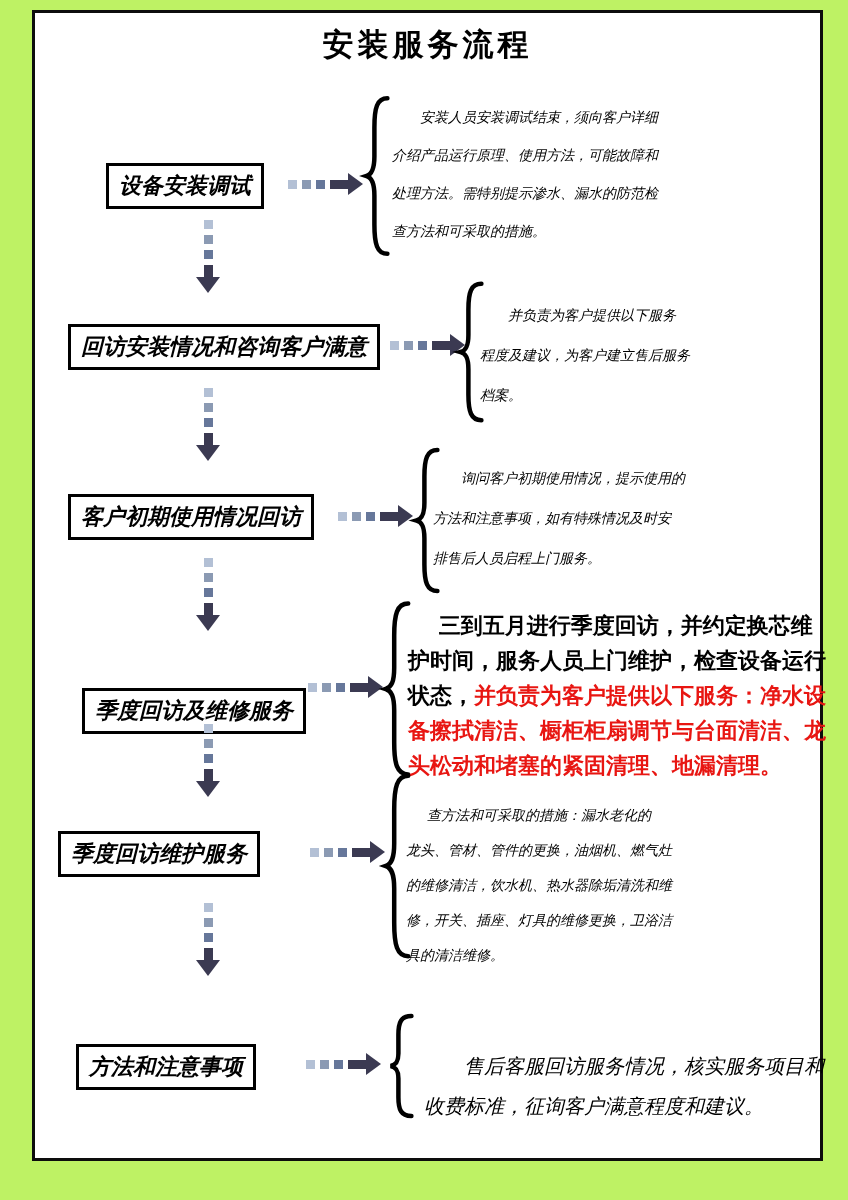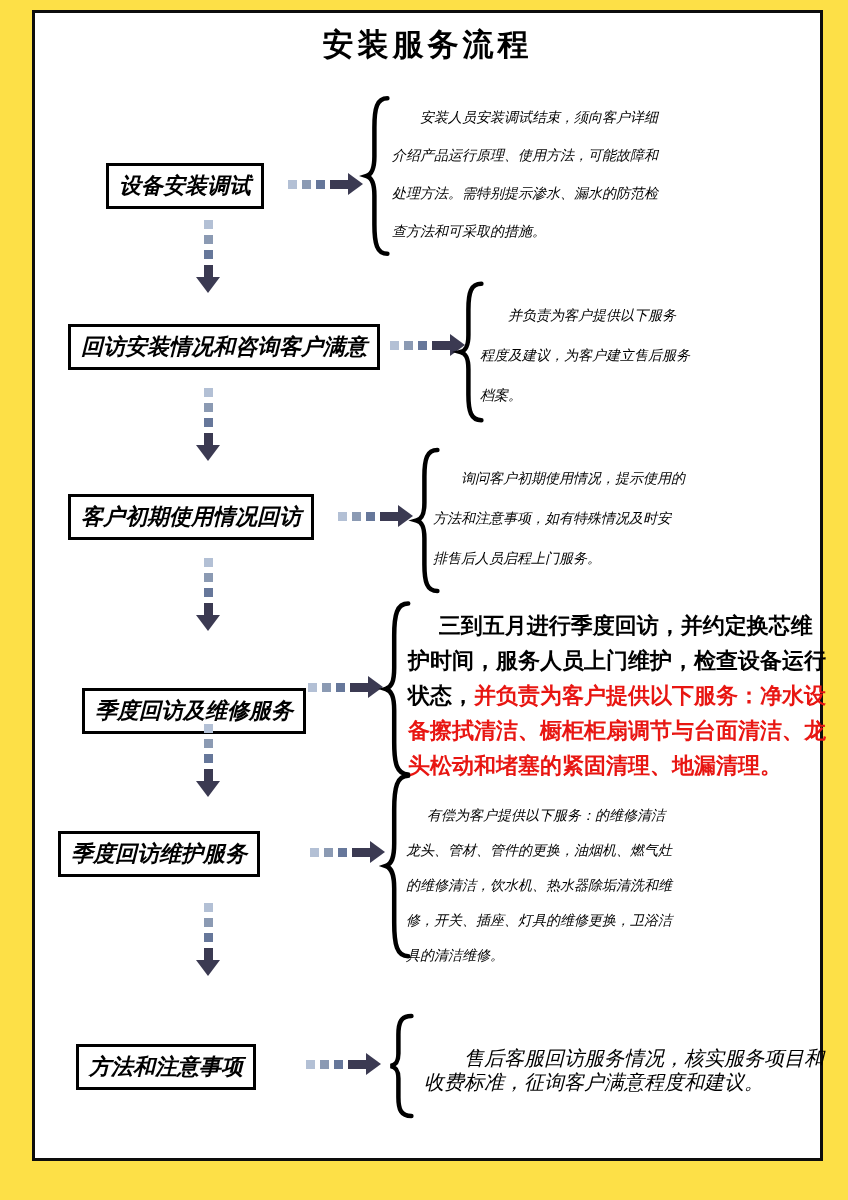--- a/index.html
+++ b/index.html
@@ -1,16 +1,16 @@
 <!DOCTYPE html>
 <html style="--red_highlight: #e81612; --arrow_dark: #3b3a52; --dash_light: #b3c0d5; --dash_mid: #8b9ab3; --dash_dark: #66779a;"><head>
 <meta charset="utf-8">
 <style>
   html,body{margin:0;padding:0;background:#fff;}
-  .canvas{position:relative;width:848px;height:1200px;background:#fde047;overflow:hidden;
+  .canvas{position:relative;width:848px;height:1200px;background:#bef264;overflow:hidden;
           font-family:"DejaVu Serif",serif;color:#000;}
   .frame{position:absolute;left:32px;top:10px;width:785px;height:1145px;
          border:3px solid #0d0d0d;background:#fff;}
   .title{position:absolute;left:32px;top:24px;width:791px;text-align:center;
          font-family:"DejaVu Sans",sans-serif;font-weight:bold;font-size:31px;
          letter-spacing:4px;}
   .stepbox{position:absolute;border:3px solid #000;padding:5px 10px;background:#fff;
            font-family:"DejaVu Serif",serif;font-style:italic;font-weight:bold;
            font-size:22px;white-space:nowrap;}
   .ptext{position:absolute;font-family:"DejaVu Serif",serif;font-style:italic;
@@ -134,21 +134,21 @@
   <div class="harrow" style="left:310px;top:841px">
     <span class="sq sq1"></span>
     <span class="sq sq2"></span>
     <span class="sq sq3"></span>
     <span class="shaft-h"></span>
     <span class="head-h"></span>
   </div>
   <svg class="brace" style="left:383px;top:772px;width:28px;height:188px" viewBox="0 0 30 100" preserveAspectRatio="none">
     <path d="M27 2 C15 2 12 8 12 20 L12 38 C12 46 9 49 3 50 C9 51 12 54 12 62 L12 80 C12 92 15 98 27 98" fill="none" stroke="#000" stroke-width="4.5" stroke-linecap="round" vector-effect="non-scaling-stroke"></path>
   </svg>
-  <div class="ptext" style="left:406px;top:798px;width:440px;line-height:35px;text-indent:1.5em">有偿为客户提供以下服务：的维修清洁
+  <div class="ptext" style="left:406px;top:798px;width:440px;line-height:35px;text-indent:1.5em">查方法和可采取的措施：漏水老化的
 龙头、管材、管件的更换，油烟机、燃气灶
 的维修清洁，饮水机、热水器除垢清洗和维
 修，开关、插座、灯具的维修更换，卫浴洁
 具的清洁维修。</div>
   <div class="varrow" style="left:196px;top:903px">
     <span class="sq sq1"></span>
     <span class="sq sq2"></span>
     <span class="sq sq3"></span>
     <span class="shaft-v"></span>
     <span class="head-v"></span>
@@ -158,15 +158,15 @@
   <div class="harrow" style="left:306px;top:1053px">
     <span class="sq sq1"></span>
     <span class="sq sq2"></span>
     <span class="sq sq3"></span>
     <span class="shaft-h"></span>
     <span class="head-h"></span>
   </div>
   <svg class="brace" style="left:388px;top:1014px;width:26px;height:104px" viewBox="0 0 30 100" preserveAspectRatio="none">
     <path d="M27 2 C15 2 12 8 12 20 L12 38 C12 46 9 49 3 50 C9 51 12 54 12 62 L12 80 C12 92 15 98 27 98" fill="none" stroke="#000" stroke-width="4.5" stroke-linecap="round" vector-effect="non-scaling-stroke"></path>
   </svg>
-  <div class="ptext" style="left:424px;top:1046px;width:420px;line-height:24px;text-indent:2em;font-size:20px">售后客服回访服务情况，核实服务项目和
+  <div class="ptext" style="left:424px;top:1046px;width:420px;line-height:40px;text-indent:2em;font-size:20px">售后客服回访服务情况，核实服务项目和
 收费标准，征询客户满意程度和建议。</div>
 </div>
 
 </body></html>

